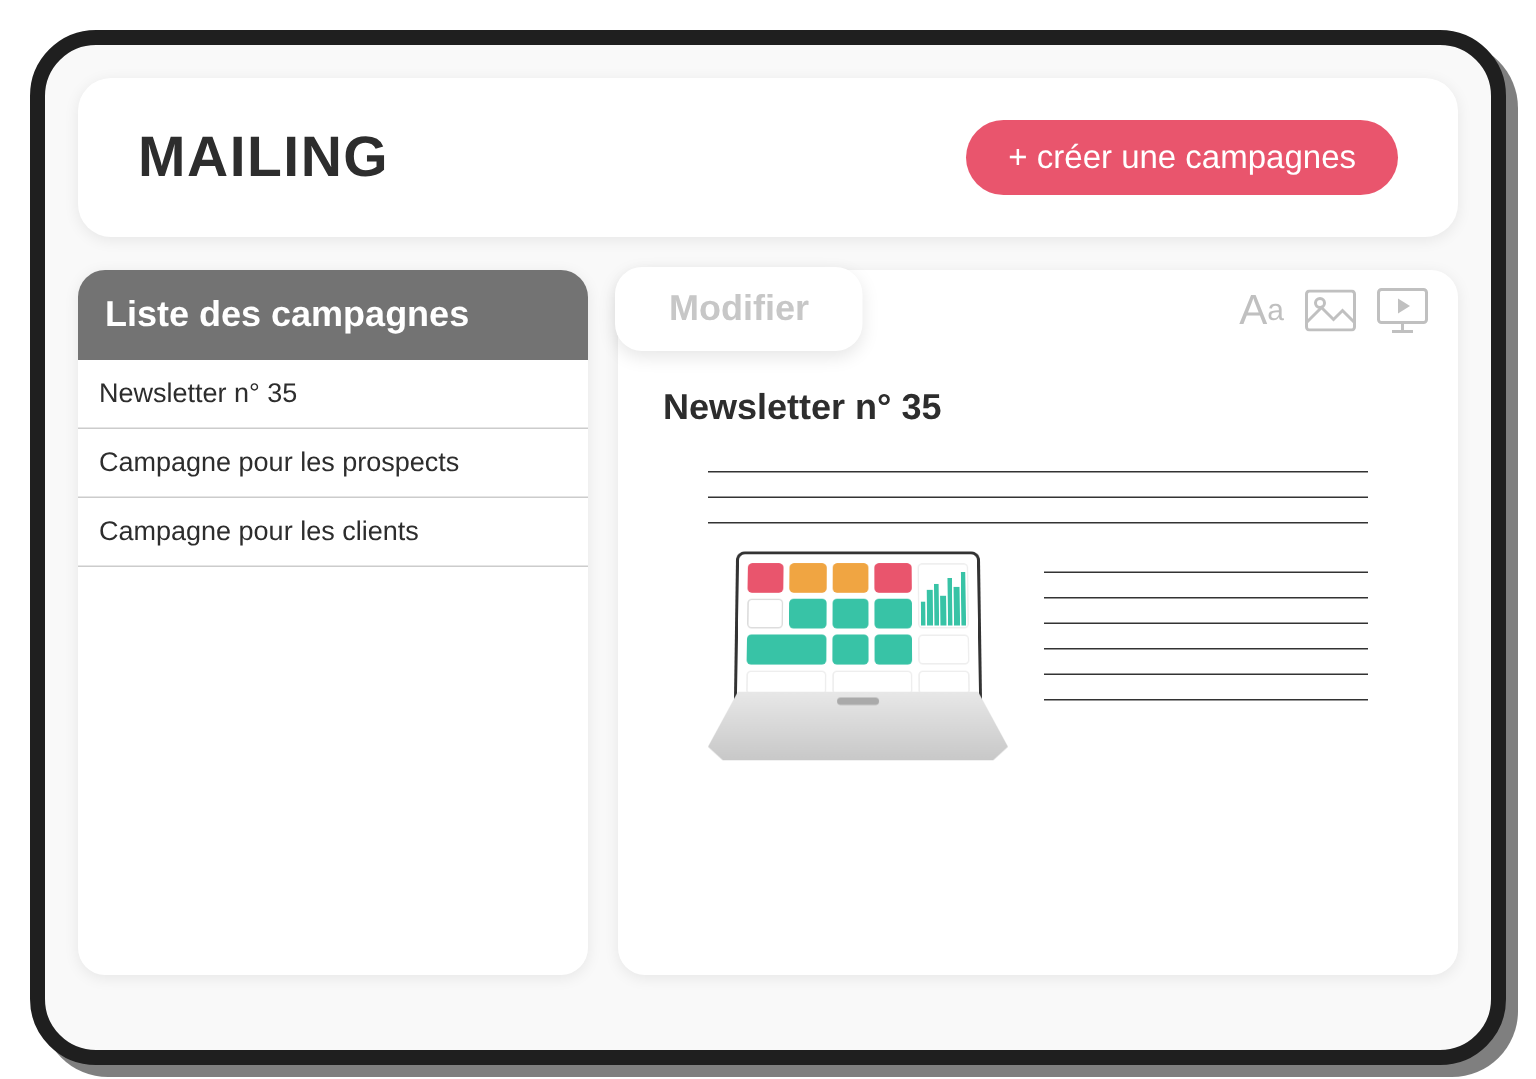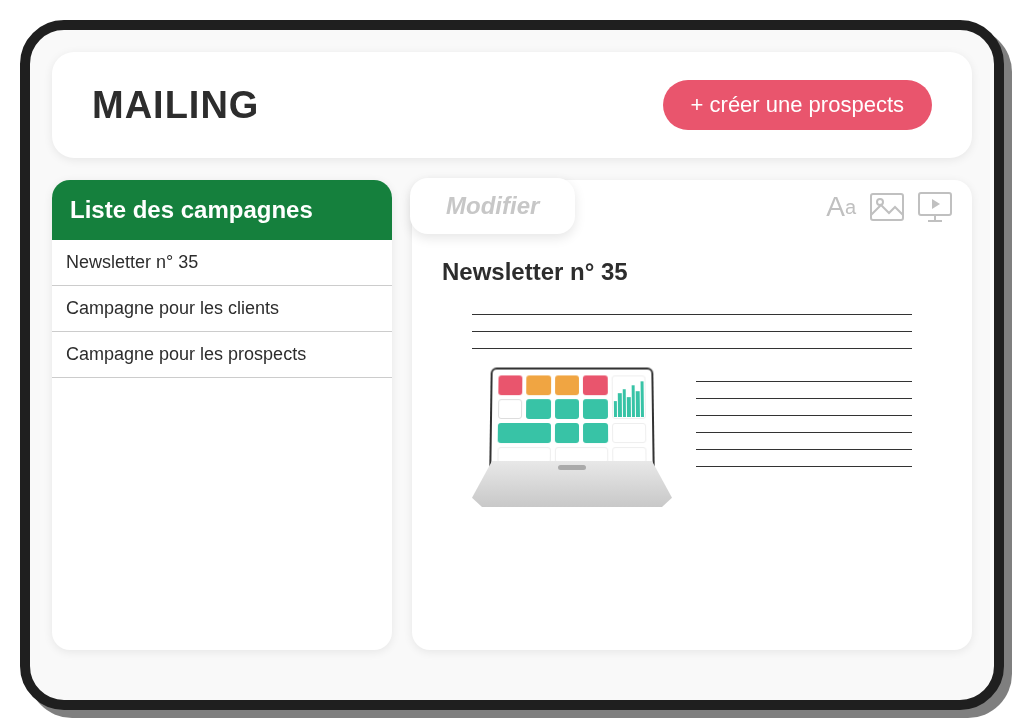--- a/index.html
+++ b/index.html
@@ -54,21 +54,21 @@
     }
     .sidebar {
       background: #fff;
       border-radius: 18px;
       box-shadow: 0 2px 10px rgba(0,0,0,0.08);
       width: 340px;
       overflow: hidden;
       min-height: 470px;
     }
     .sidebar-header {
-      background: #15803d;
+      background: #737373;
       color: #fff;
       font-weight: 700;
       font-size: 24px;
       padding: 16px 18px;
     }
     .campaign-list .list-item {
       font-size: 18px;
       padding: 12px 14px;
       border-bottom: 1px solid #ccc;
       color: #2d2d2d;
@@ -90,21 +90,20 @@
     }
     .tab-modifier {
       background: #fff;
       border-radius: 18px;
       box-shadow: 0 4px 12px rgba(0,0,0,0.1);
       padding: 14px 36px;
       margin: -2px 0 0 -2px;
       font-size: 24px;
       font-weight: 700;
       color: #c7c7c7;
-      font-style: italic;
     }
     .tool-icons {
       display: flex;
       gap: 14px;
       align-items: center;
     }
     .tool-icon {
       color: #c0c0c0;
       cursor: pointer;
       display: flex;
@@ -185,30 +184,30 @@
       top:4px;left:50%;transform:translateX(-50%);
       width:28px;height:5px;border-radius:3px;background:#aaa;
     }
   </style>
 </head>
 <body>
 
 <div class="device-frame">
   <div class="header-card">
     <div class="page-title">MAILING</div>
-    <button class="create-btn">+ créer une prospects</button>
+    <button class="create-btn">+ créer une campagnes</button>
   </div>
 
   <div class="body-row">
     <div class="sidebar">
       <div class="sidebar-header">Liste des campagnes</div>
       <div class="campaign-list">
         <div class="list-item">Newsletter n° 35</div>
+        <div class="list-item">Campagne pour les prospects</div>
         <div class="list-item">Campagne pour les clients</div>
-        <div class="list-item">Campagne pour les prospects</div>
       </div>
     </div>
 
     <div class="editor-card">
       <div class="editor-header">
         <div class="tab-modifier">Modifier</div>
         <div class="tool-icons">
           <div class="tool-icon text-icon">A<span class="small-a">a</span></div>
           <div class="tool-icon">
             <svg width="34" height="28" viewBox="0 0 34 28" fill="none" stroke="#c0c0c0" stroke-width="2">

